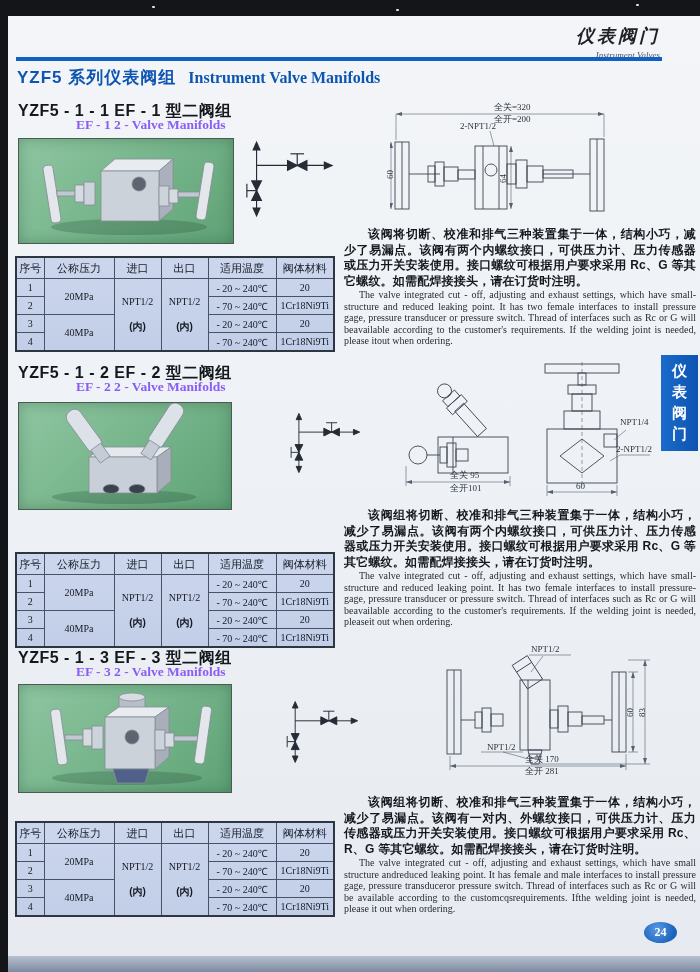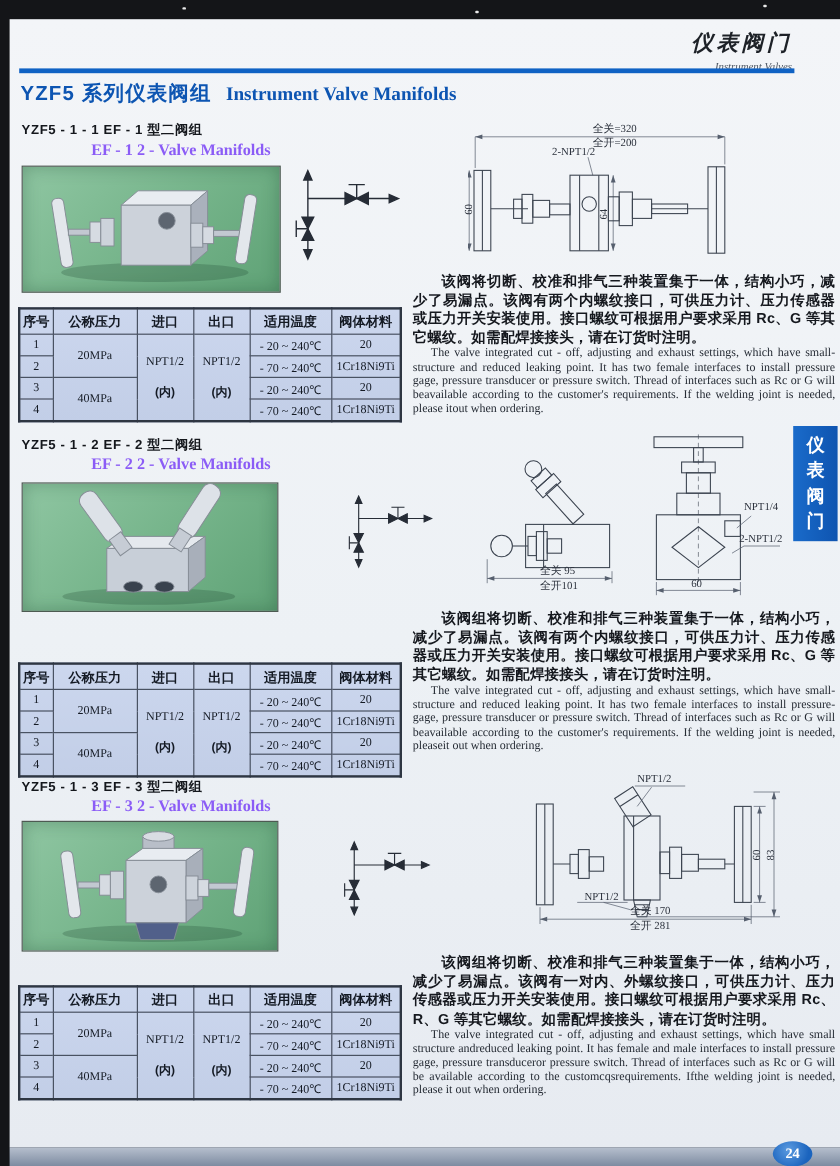--- a/index.html
+++ b/index.html
@@ -14,21 +14,21 @@
   
   .corner{position:absolute;left:430px;top:24px;width:230px;text-align:right;}
   .corner-zh{font-size:18px;font-weight:700;font-style:italic;color:#1d2127;letter-spacing:3px;}
   .corner-en{font-size:9px;font-style:italic;font-family:"Liberation Serif",serif;color:#4c5663;margin-top:2px;}
   .rule{position:absolute;left:16px;top:57px;width:646px;height:4px;background:#0f62c4;}
   .page-title{position:absolute;left:17px;top:66px;white-space:nowrap;}
   .pt-zh{font-size:17px;font-weight:800;color:#0d55b2;letter-spacing:1px;}
   .pt-en{font-size:16px;font-weight:700;font-family:"Liberation Serif",serif;color:#0d55b2;margin-left:12px;}
 
   
-  .sec-title{position:absolute;font-size:11px;font-weight:700;color:#14171c;letter-spacing:.5px;white-space:nowrap;}
+  .sec-title{position:absolute;font-size:16px;font-weight:700;color:#14171c;letter-spacing:.5px;white-space:nowrap;}
   .sec-title-en{position:absolute;font-family:"Liberation Serif",serif;font-size:13.5px;font-weight:700;color:#8b5cf6;white-space:nowrap;}
   .s1t{left:18px;top:101px}.s1e{left:76px;top:117px}
   .s2t{left:18px;top:363px}.s2e{left:76px;top:379px}
   .s3t{left:18px;top:648px}.s3e{left:76px;top:664px}
 
   
   .photo{position:absolute;border:1px solid #4d5a52;
          background:linear-gradient(135deg,#8fc6a2 0%,#74b389 55%,#5fa276 100%);
          box-shadow:inset 0 0 14px rgba(15,60,35,.30);}
   .photo svg{display:block;width:100%;height:100%;}
@@ -55,35 +55,35 @@
   
   .desc{position:absolute;width:352px;}
   .desc-zh{font-size:12px;line-height:15.5px;font-weight:700;color:#15181e;text-align:justify;text-indent:2em;letter-spacing:.2px;}
   .desc-en{font-family:"Liberation Serif",serif;font-size:10px;line-height:11.6px;color:#262c35;text-align:justify;text-indent:1.5em;margin-top:5px;}
   .x1{left:344px;top:227px}.x2{left:344px;top:508px}.x3{left:344px;top:795px}
 
   
   .spec-table{position:absolute;border-collapse:collapse;table-layout:fixed;width:318px;
         background:linear-gradient(#ccd7ee,#c2cee7);border:2px solid #2e3642;}
   .spec-table th,.spec-table td{border:1px solid #495262;text-align:center;vertical-align:middle;padding:0 1px;color:#141a24;overflow:hidden;}
-  .spec-table th{height:20px;font-size:11px;font-weight:700;}
+  .spec-table th{height:20px;font-size:11px;font-weight:400;}
   .spec-table td{height:17px;font-size:10px;font-family:"Liberation Serif",serif;}
   .cell-line2{margin-top:13px;font-family:"Liberation Sans",sans-serif;font-weight:700;}
   .tb1{left:15px;top:256px}.tb2{left:15px;top:552px}.tb3{left:15px;top:821px}
   col.c1{width:28px}col.c2{width:70px}col.c3{width:47px}col.c4{width:47px}col.c5{width:68px}col.c6{width:58px}
 
   
   .side-tab{position:absolute;left:661px;top:355px;width:37px;height:96px;
         background:linear-gradient(90deg,#1a6bca,#0e54b0);color:#fff;
         display:flex;flex-direction:column;align-items:center;justify-content:center;gap:2px;
         font-size:15px;font-weight:700;}
   .badge{position:absolute;left:644px;top:922px;width:33px;height:21px;border-radius:50%;
         background:radial-gradient(circle at 40% 35%,#5a9ae0,#1b64be 70%);
         color:#fff;font-size:12px;font-weight:700;font-family:"Liberation Serif",serif;
-        display:flex;align-items:center;justify-content:center;margin-top:29px;}
+        display:flex;align-items:center;justify-content:center;}
 </style>
 </head>
 <body>
 
 <div class="page">
   <div class="paper"></div>
   <div class="bottom-edge"></div>
   <div class="speck" style="left:152px;top:6px"></div>
   <div class="speck" style="left:396px;top:9px"></div>
   <div class="speck" style="left:636px;top:4px"></div>

